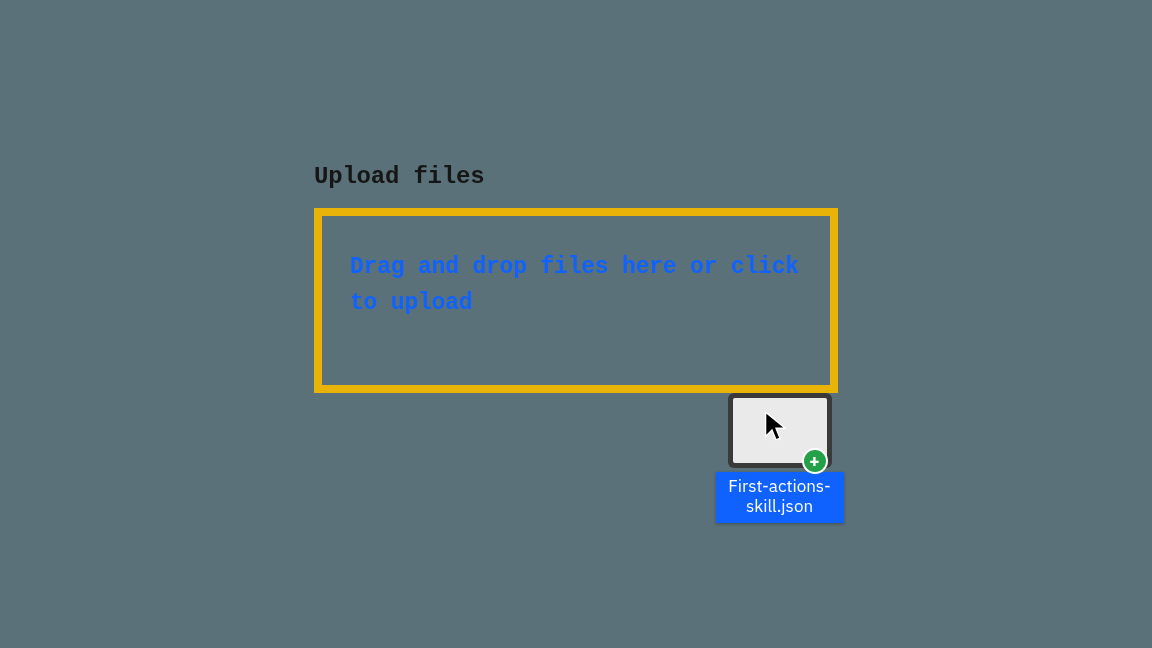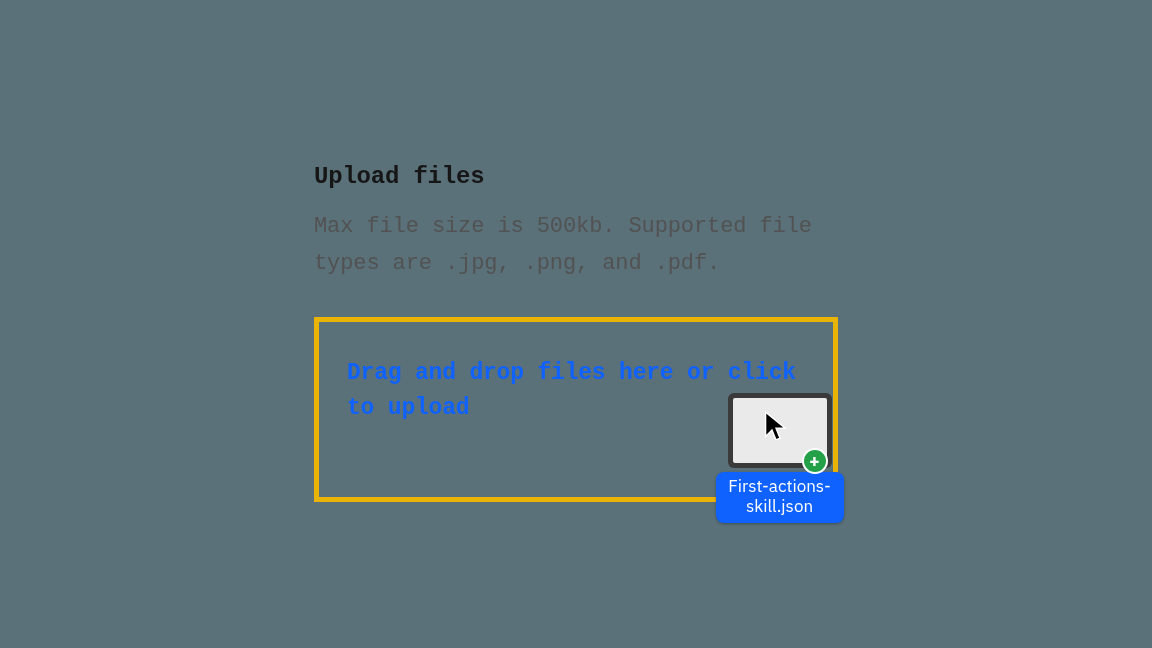--- a/index.html
+++ b/index.html
@@ -32,21 +32,21 @@
       font-size: 22px;
       font-weight: 400;
       color: #525252;
       line-height: 1.7;
       margin-bottom: 34px;
       letter-spacing: -0.1px;
     }
     .dropzone {
       width: 524px;
       height: 185px;
-      border: 5px solid #eab308;
+      border: 8px solid #eab308;
       background: transparent;
       padding: 34px 28px;
       cursor: pointer;
       position: relative;
     }
     .dropzone-text {
       font-size: 23px;
       font-weight: 600;
       color: #0f62fe;
       line-height: 1.55;
@@ -105,34 +105,33 @@
       height: 30px;
       z-index: 5;
     }
     .file-label {
       background: #0f62fe;
       color: #ffffff;
       font-size: 17px;
       font-weight: 400;
       text-align: center;
       padding: 4px 4px 6px 4px;
-      border-radius: 8px;
+      border-radius: 0;
       line-height: 1.2;
       width: 128px;
       margin: 0 auto;
       box-shadow: 0 1px 3px rgba(0,0,0,0.3);
     }
   </style>
 </head>
 <body>
 
 <div class="container">
   <h1 class="title">Upload files</h1>
 
-  <p class="description">Max file size is 500kb. Supported file types are .jpg, .png, and .pdf.</p>
 
   <div class="dropzone">
     <div class="dropzone-text">Drag and drop files here or click to upload</div>
   </div>
 </div>
 
 <div class="drag-overlay">
   <div class="file-thumb">
     <div class="file-thumb-inner"></div>
     <svg class="cursor-svg" viewBox="0 0 20 26">

